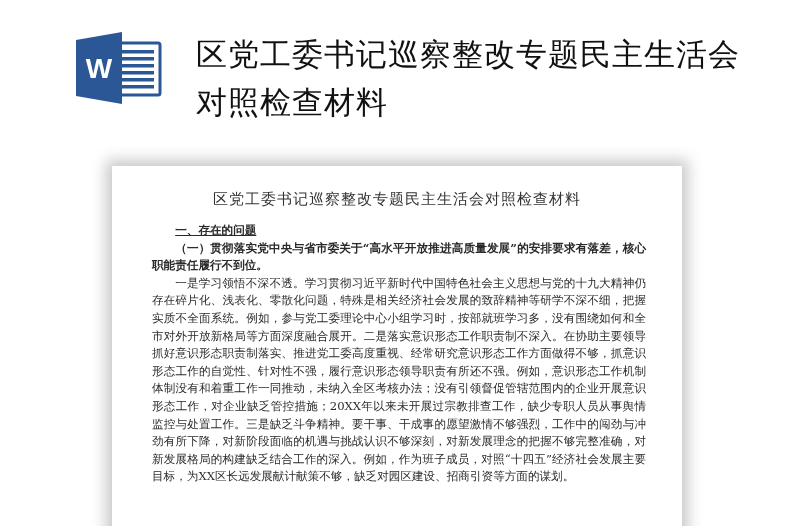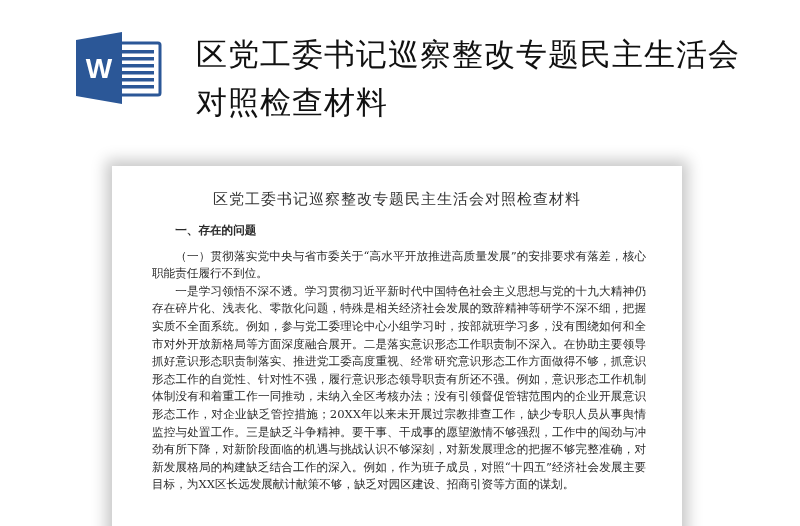--- a/index.html
+++ b/index.html
@@ -27,22 +27,22 @@
     font-family: "DejaVu Serif", "Liberation Serif", serif;
     font-size: 15px; color: #333333; letter-spacing: 1px;
   }
   .body-text {
     position: absolute; left: 40px; top: 56px; width: 494px;
     font-family: "DejaVu Serif", "Liberation Serif", serif;
     font-size: 11.6px; line-height: 17.6px; color: #2a2a2a;
     text-align: justify;
   }
   .body-text p { margin: 0; text-indent: 2em; }
-  .body-text p.heading1 { font-weight: bold; }
-  .body-text p.heading2 { font-weight: normal; text-indent: 2em; margin-top: 8px; }
+  .body-text p.heading1 { font-weight: bold; text-decoration: underline; }
+  .body-text p.heading2 { font-weight: bold; text-indent: 2em; }
 </style>
 </head>
 <body>
 
 <div class="header">
   <div class="word-icon">
     <svg width="90" height="72" viewBox="0 0 90 72">
       <rect x="34" y="11" width="50" height="52" rx="2" fill="#ffffff" stroke="#2b5797" stroke-width="3"></rect>
       <rect x="42" y="18" width="36" height="3.5" fill="#2b5797"></rect>
       <rect x="42" y="25" width="36" height="3.5" fill="#2b5797"></rect>

